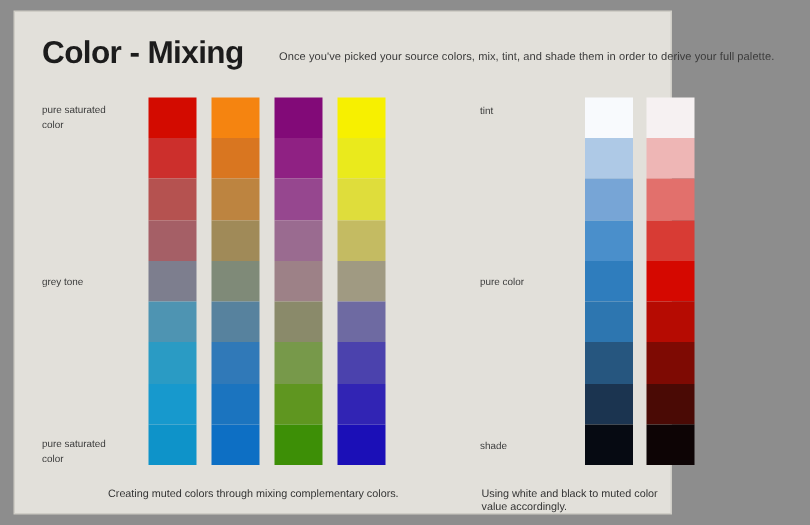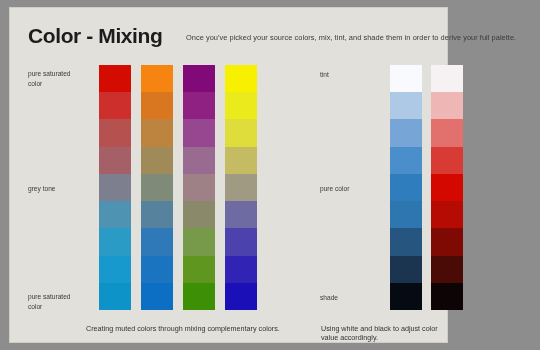--- a/index.html
+++ b/index.html
@@ -116,16 +116,16 @@
       <div class="band" style="height: 11.1111%; background: rgb(238, 182, 181);"></div>
       <div class="band" style="height: 11.1111%; background: rgb(226, 112, 108);"></div>
       <div class="band" style="height: 11.1111%; background: rgb(216, 59, 52);"></div>
       <div class="band" style="height: 11.1111%; background: rgb(213, 8, 0);"></div>
       <div class="band" style="height: 11.1111%; background: rgb(182, 11, 2);"></div>
       <div class="band" style="height: 11.1111%; background: rgb(126, 10, 3);"></div>
       <div class="band" style="height: 11.1111%; background: rgb(74, 10, 5);"></div>
       <div class="band" style="height: 11.1111%; background: rgb(13, 4, 5);"></div>
     </div>
 
-  <div class="caption" style="left:76px;">Creating muted colors through mixing complementary colors.</div>
-  <div class="caption" style="left:311px;">Using white and black to adjust color value accordingly.</div>
+  <div class="caption" style="left:62px;">Creating muted colors through mixing complementary colors.</div>
+  <div class="caption" style="left:311px;">Using white and black to muted color value accordingly.</div>
 
 </div>
 
 </body></html>

